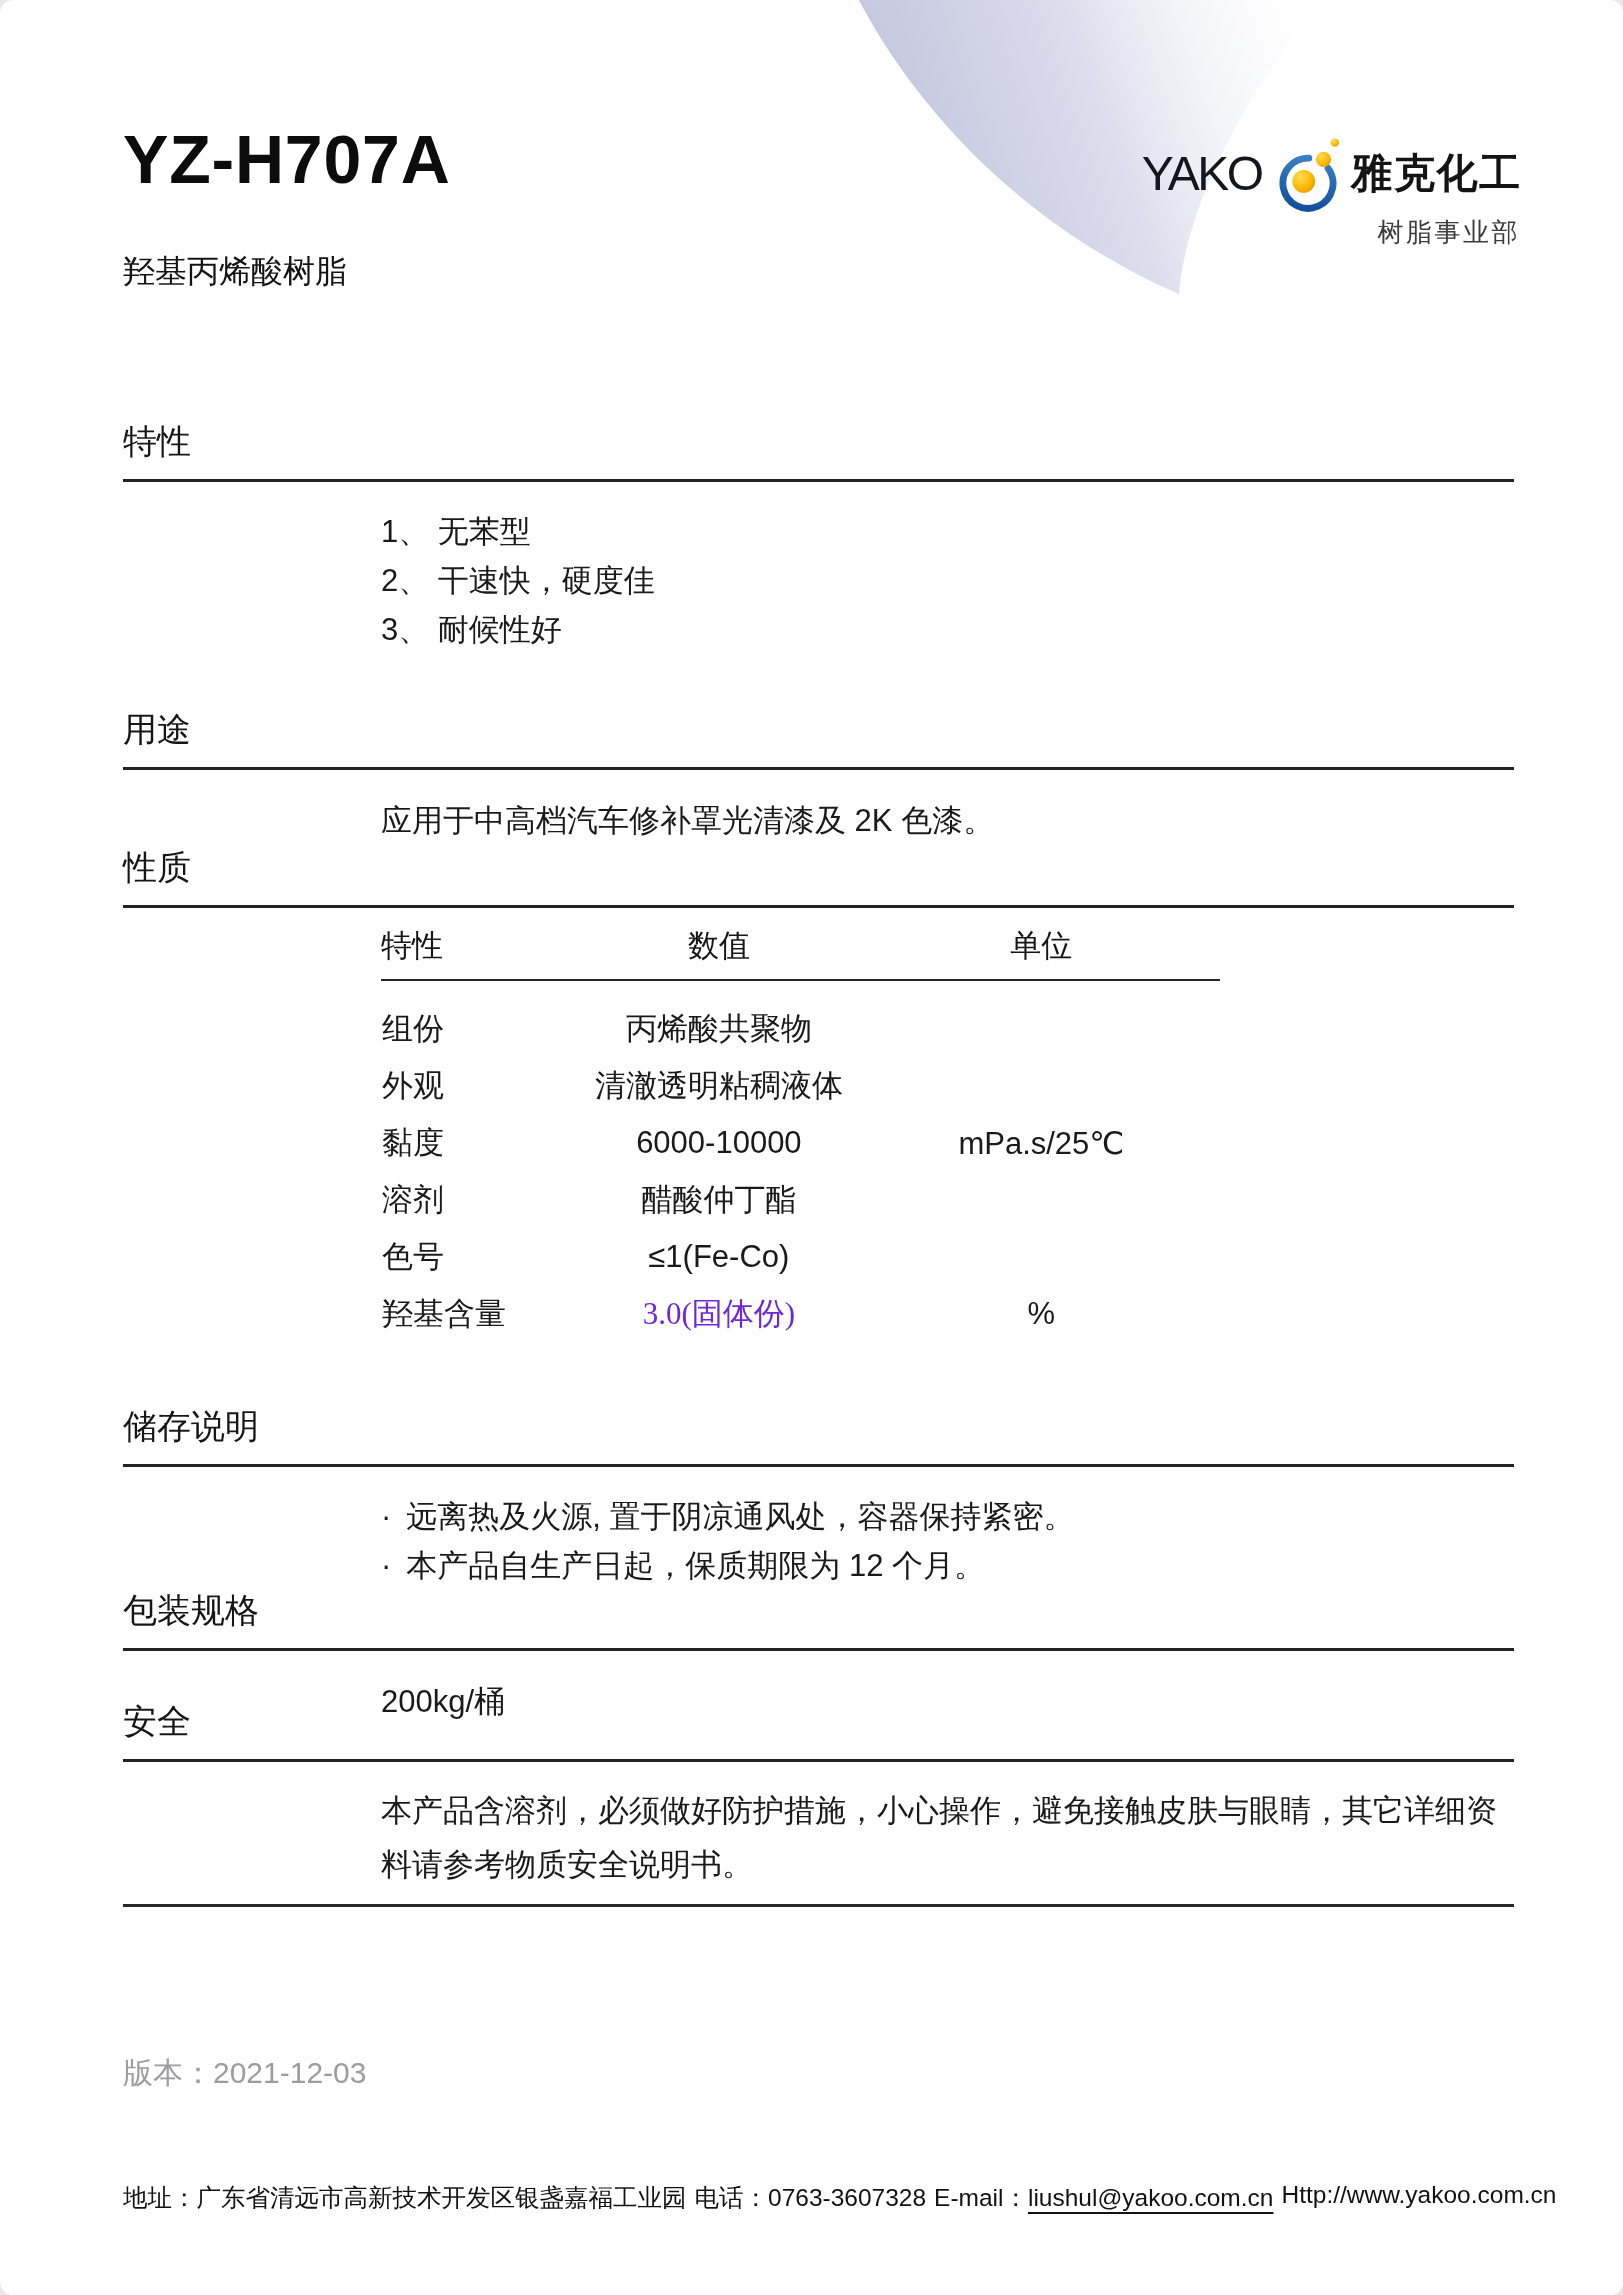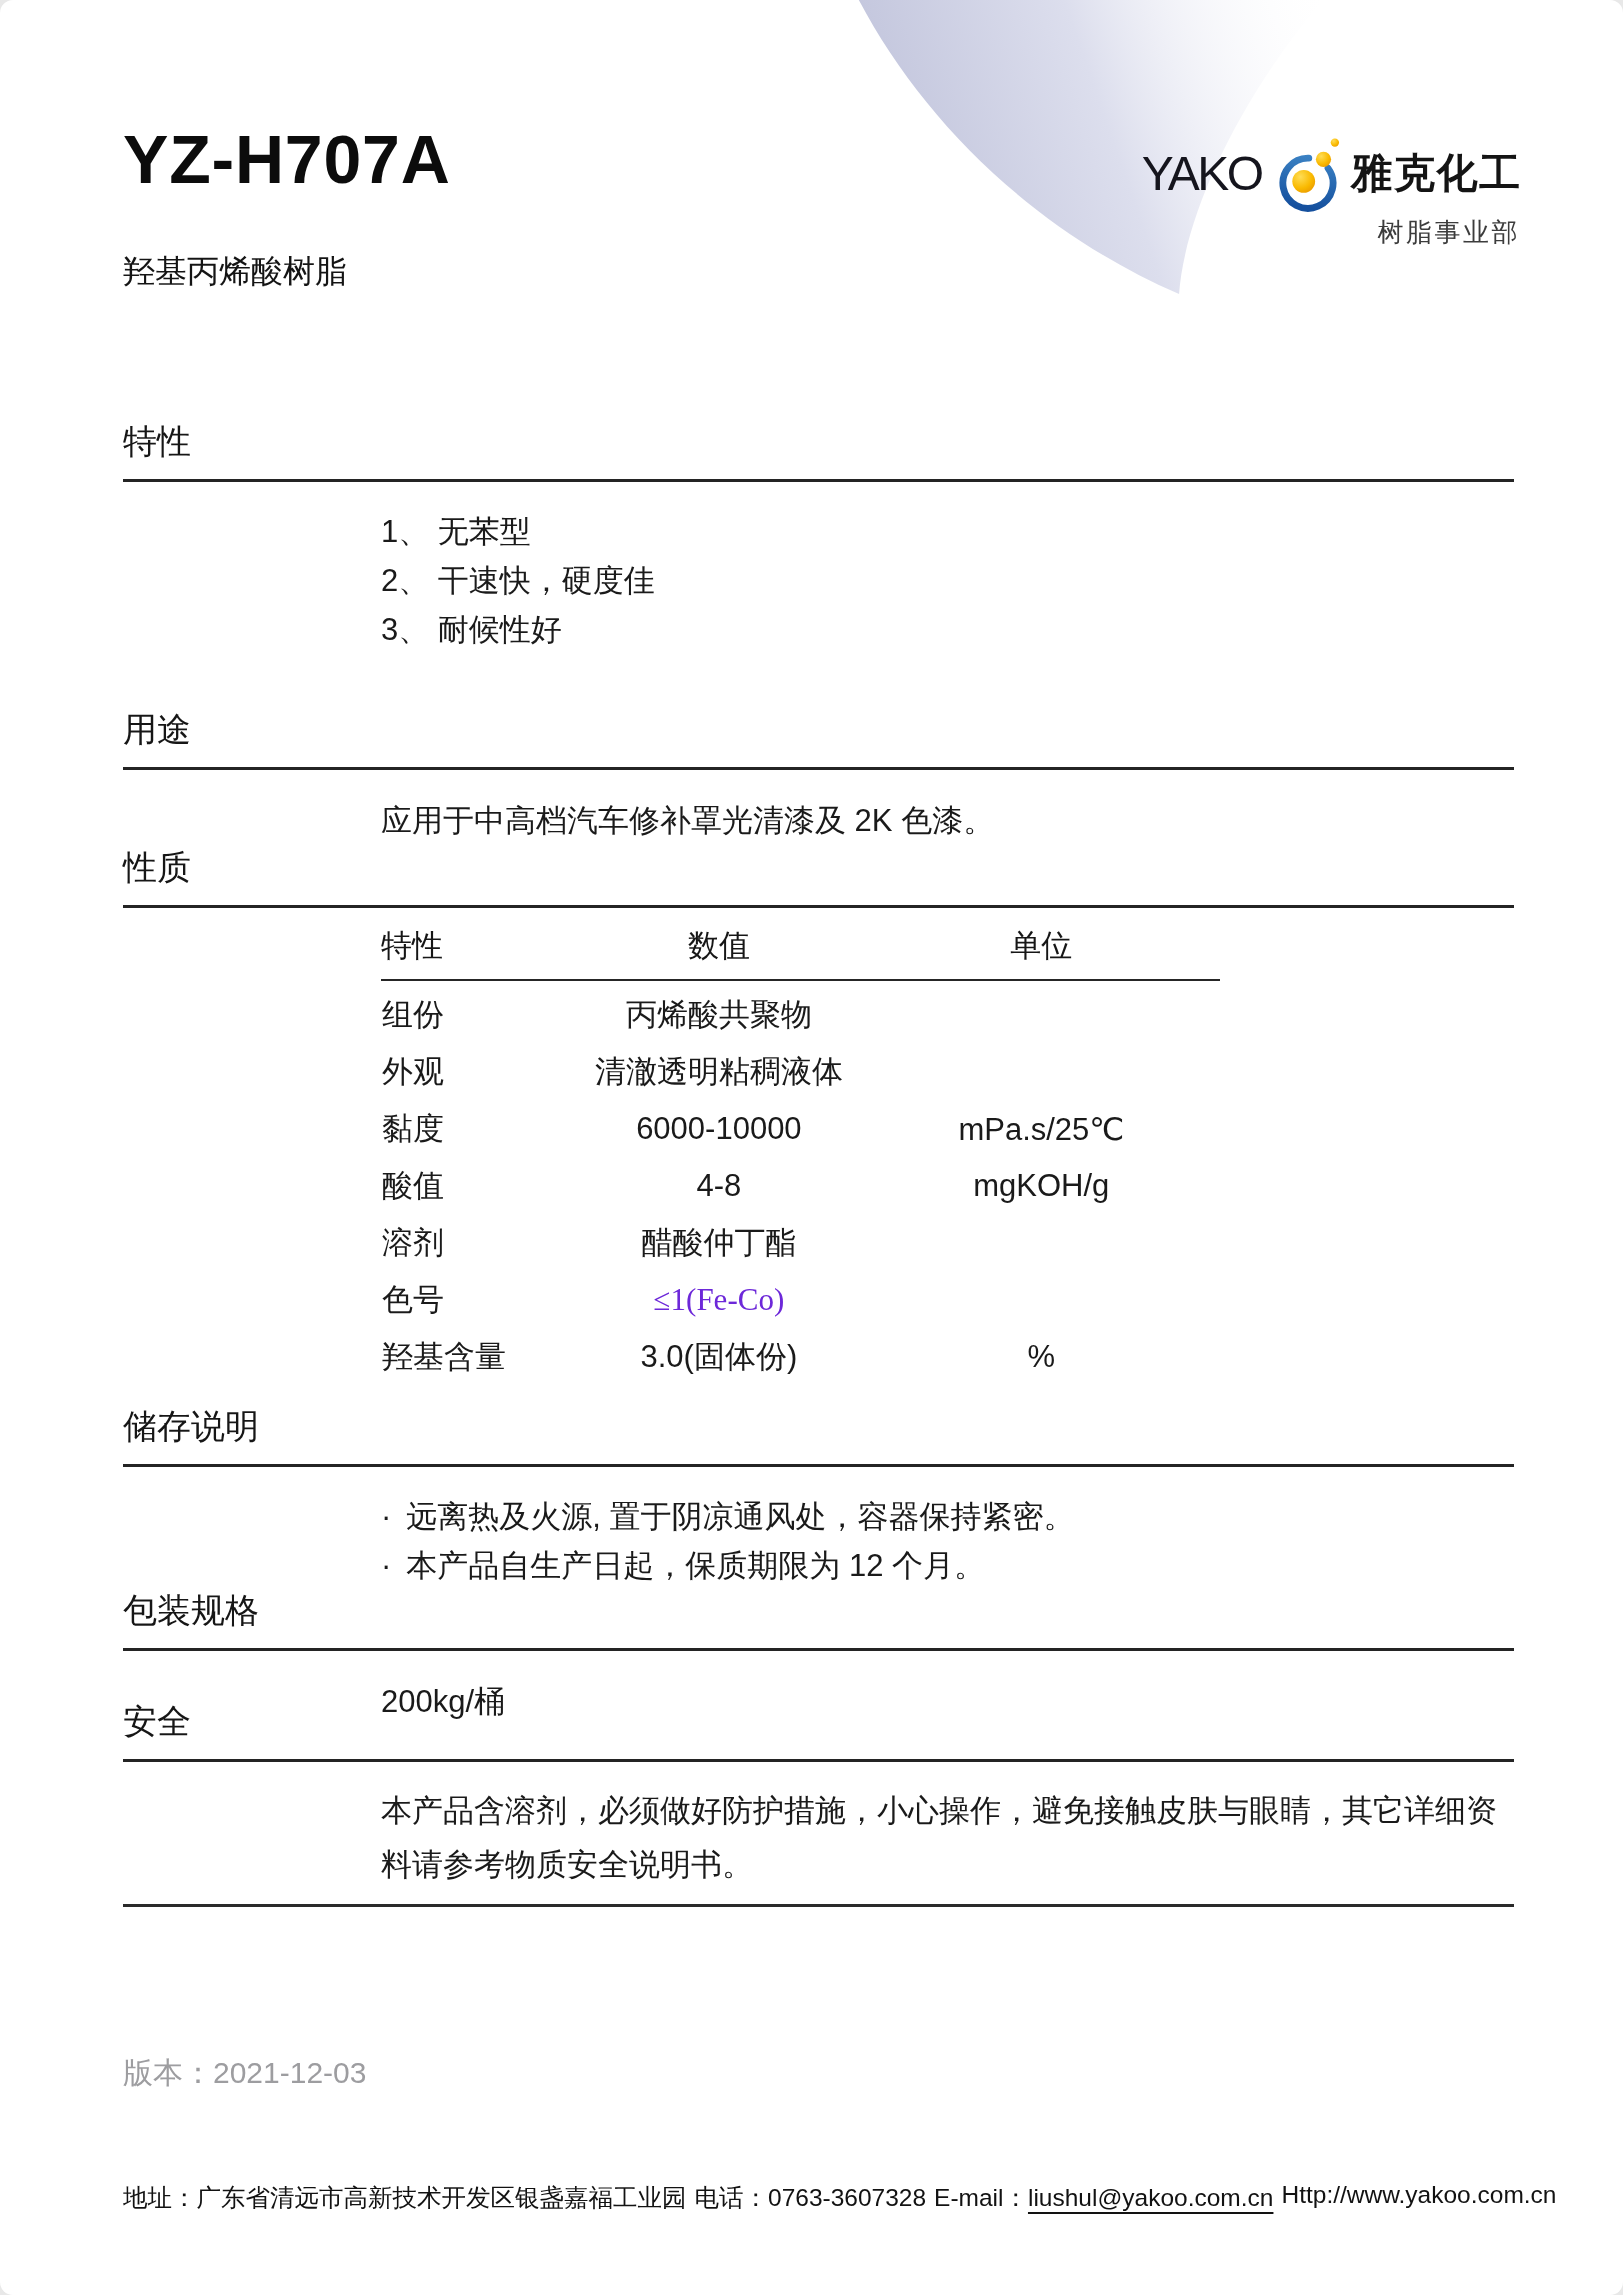--- a/index.html
+++ b/index.html
@@ -34,21 +34,21 @@
   
   .props-table{margin:17px 0 0 258px;border-collapse:collapse;width:839px;table-layout:fixed;}
   .props-table col.c1{width:194px;}
   .props-table col.c2{width:287px;}
   .props-table col.c3{width:357px;}
   .props-table th{font-size:31px;font-weight:400;color:#161616;padding:0 0 12px 0;border-bottom:2.5px solid #262626;}
   .props-table td{font-size:31px;color:#1a1a1a;height:55px;vertical-align:middle;}
   .props-table th.c1,.props-table td.c1{text-align:left;}
   .props-table th.c2,.props-table td.c2{text-align:center;}
   .props-table th.c3,.props-table td.c3{text-align:center;}
-  .props-table tbody tr:first-child td{padding-top:7px;}
+  .props-table tbody tr:first-child td{padding-top:21px;}
   .props-table tbody tr:nth-child(6) td.c2{font-family:"Liberation Serif","DejaVu Serif",serif;color:#6d28d9;}
   
   .disclaimer{position:absolute;top:1904px;left:123px;width:1391px;}
   .disclaimer .rule{margin:0 0 22px 0;background:#2a2a2a;}
   .disclaimer p{margin:0;font-size:30px;line-height:59px;color:#9d9da0;}
   .version{position:absolute;top:2053px;left:123px;font-size:30px;color:#9d9da0;}
   .footer{position:absolute;top:2181px;left:123px;display:flex;gap:8px;font-size:24.5px;color:#121212;white-space:nowrap;}
   .footer .seg{white-space:nowrap;}
   .email-link{text-decoration:underline;text-underline-offset:6px;color:#121212;cursor:pointer;}
 </style>
@@ -137,25 +137,20 @@
             <td class="c1">外观</td>
             <td class="c2">清澈透明粘稠液体</td>
             <td class="c3"></td>
           </tr>
           <tr>
             <td class="c1">黏度</td>
             <td class="c2">6000-10000</td>
             <td class="c3">mPa.s/25℃</td>
           </tr>
           <tr>
-            <td class="c1">酸值</td>
-            <td class="c2">4-8</td>
-            <td class="c3">mgKOH/g</td>
-          </tr>
-          <tr>
             <td class="c1">溶剂</td>
             <td class="c2">醋酸仲丁酯</td>
             <td class="c3"></td>
           </tr>
           <tr>
             <td class="c1">色号</td>
             <td class="c2">≤1(Fe-Co)</td>
             <td class="c3"></td>
           </tr>
           <tr>

